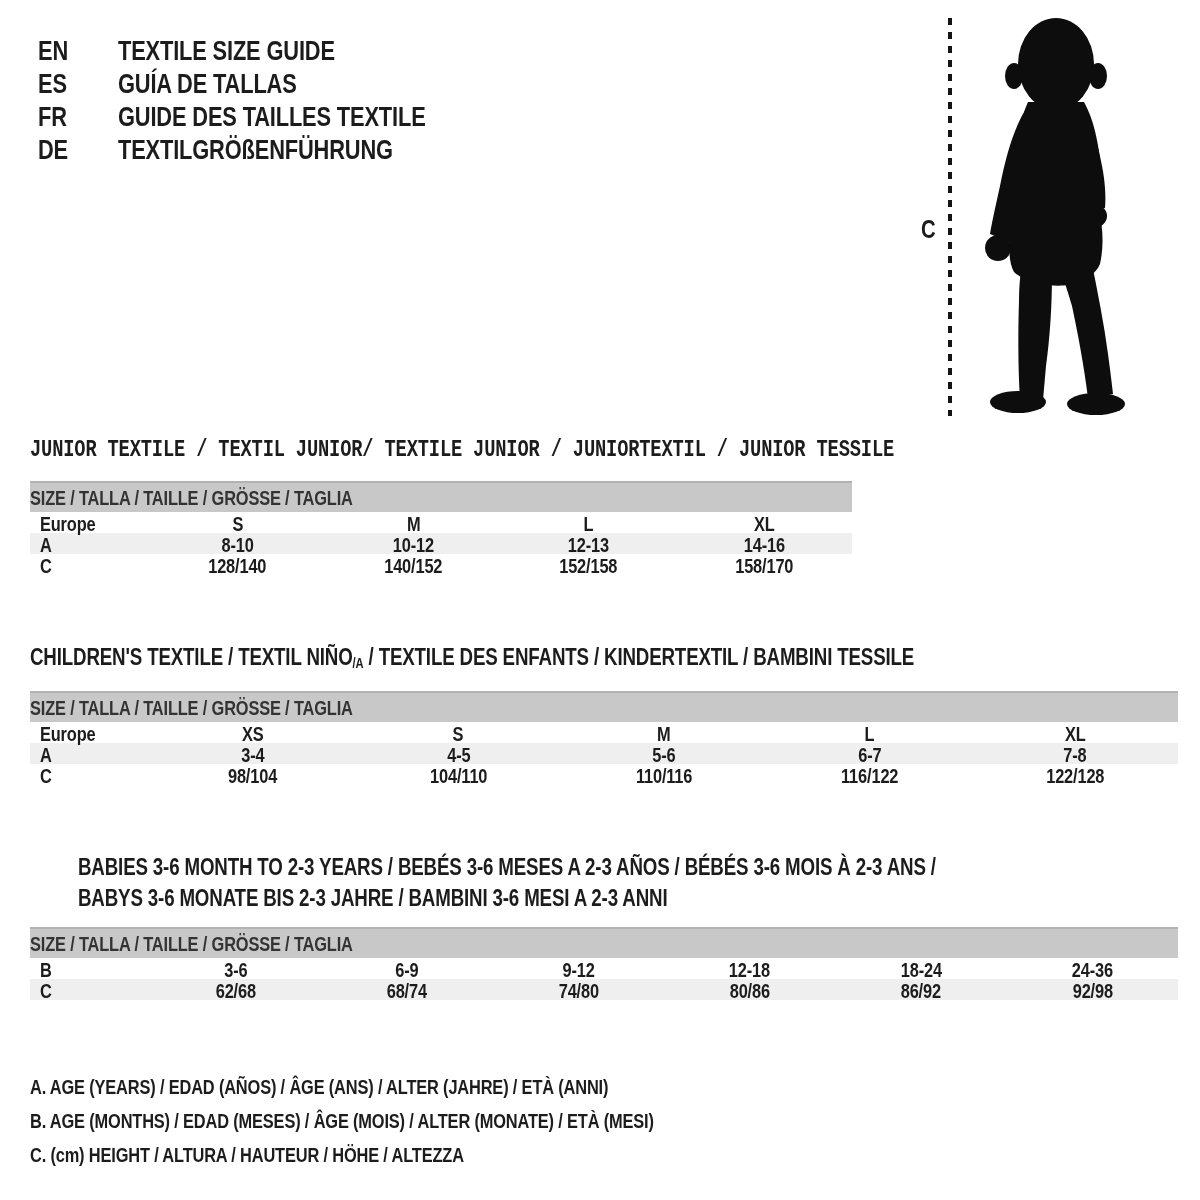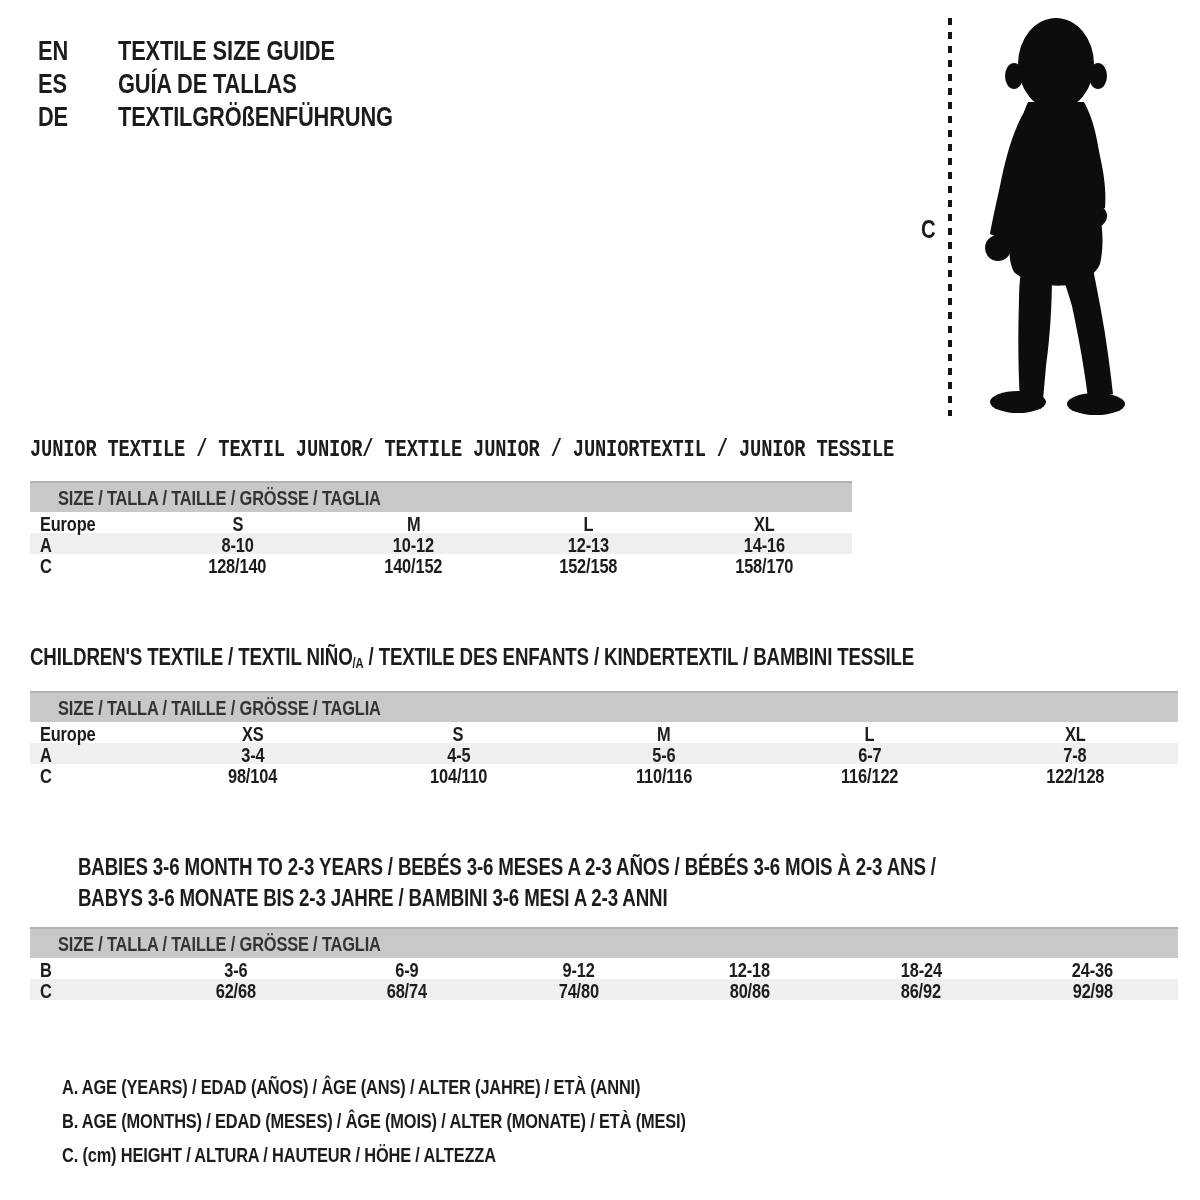--- a/index.html
+++ b/index.html
@@ -47,48 +47,52 @@
   #babies-title { top: 851px; margin-left: 48px; }
   .subA { font-size: 0.6em; vertical-align: -0.22em; }
 
   
   .tbl { position: absolute; left: 30px; }
   #junior-table { top: 481px; width: 822px; }
   #children-table { top: 691px; width: 1148px; }
   #babies-table { top: 927px; width: 1148px; }
   .size-bar {
     height: 31px; background: #c8c8c8; border-top: 2px solid #b2b2b2;
-    display: flex; align-items: center; padding-left: 28px;
+    display: flex; align-items: center; padding-left: 0;
     font-size: 21px; color: #333333;
   }
   .trow { display: grid; height: 21px; align-items: center; font-size: 21px; }
   #junior-table .trow { grid-template-columns: 120px repeat(4, 1fr); }
   #children-table .trow { grid-template-columns: 120px repeat(5, 1fr); }
   #babies-table .trow { grid-template-columns: 120px repeat(6, 1fr); }
   .trow.shaded { background: #efefef; }
   .tcell { text-align: center; }
   .tcell.rowlabel { text-align: left; padding-left: 10px; }
 
   
-  .legend { position: absolute; left: 30px; top: 1070px; font-size: 21px; margin-left: 32px; }
+  .legend { position: absolute; left: 30px; top: 1070px; font-size: 21px; }
   .legend-line { height: 34px; display: flex; align-items: center; }
 </style>
 </head>
 <body>
 
 <div class="page">
 
   <div class="langs">
     <div class="lang-row">
       <span class="lang-code"><span class="cond">EN</span></span>
       <span class="cond">TEXTILE SIZE GUIDE</span>
     </div>
     <div class="lang-row">
       <span class="lang-code"><span class="cond">ES</span></span>
       <span class="cond">GUÍA DE TALLAS</span>
+    </div>
+    <div class="lang-row">
+      <span class="lang-code"><span class="cond">FR</span></span>
+      <span class="cond">GUIDE DES TAILLES TEXTILE</span>
     </div>
     <div class="lang-row">
       <span class="lang-code"><span class="cond">DE</span></span>
       <span class="cond">TEXTILGRÖßENFÜHRUNG</span>
     </div>
   </div>
 
   <div class="measure-line"></div>
   <div class="measure-label"><span class="cond cc">C</span></div>
   <svg class="toddler-svg" width="200" height="400" viewBox="0 0 200 400" xmlns="http://www.w3.org/2000/svg">

